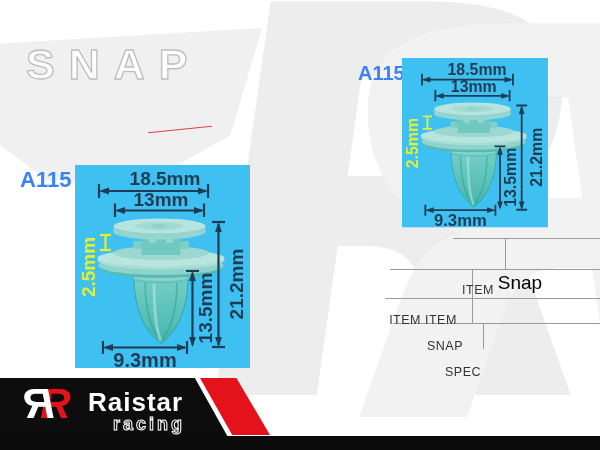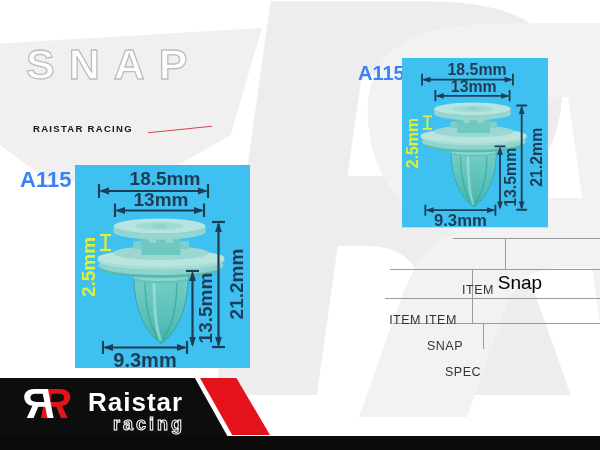--- a/index.html
+++ b/index.html
@@ -66,21 +66,20 @@
   </defs>
 </svg>
 
 <div id="stage">
 
   <div class="wm wm1">R</div>
   <div class="wm wm2">R</div>
   <div class="gray-swoosh"></div>
 
   <div class="snap-outline">SNAP</div>
-  <div class="tagline">RAISTAR RACING</div>
   <div class="red-line"></div>
 
   <div class="part-code code-left">A115</div>
   <div class="part-code code-right">A115</div>
 
   <div class="diagram d-left">
     <svg width="175" height="203" viewBox="0 0 175 203">
       <path d="M59,112 C59,143 69,166 86,178.5 C103,166 113,143 113,112 Z" fill="url(#shankG)" stroke="#2ba199" stroke-width="0.8"></path>
       <path d="M70,114 C70,145 76,165 86,176" fill="none" stroke="#2aa097" stroke-width="1.6" opacity="0.55"></path>
       <path d="M102,114 C102,145 96,165 86,176" fill="none" stroke="#2aa097" stroke-width="1.6" opacity="0.55"></path>

